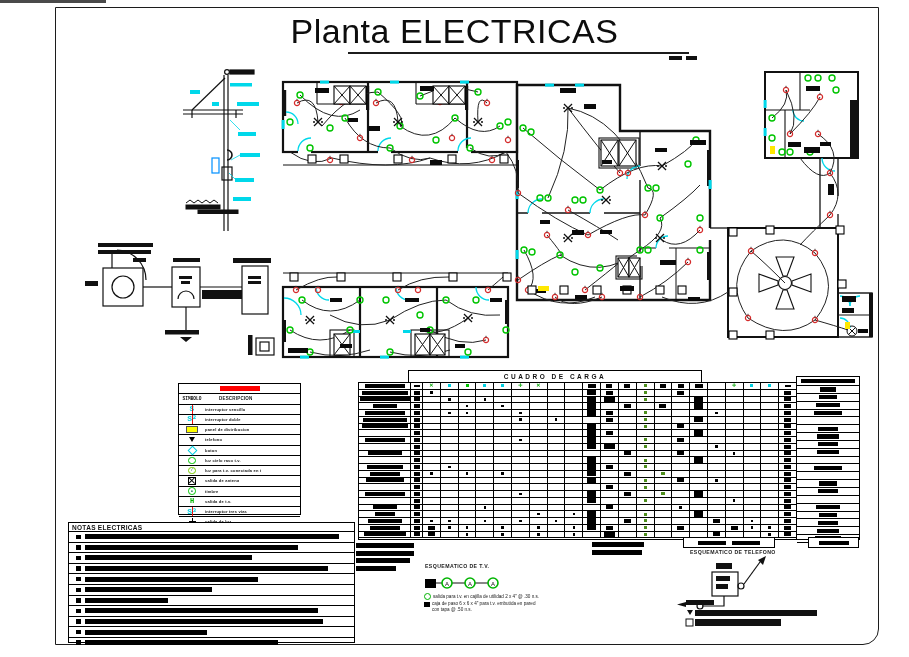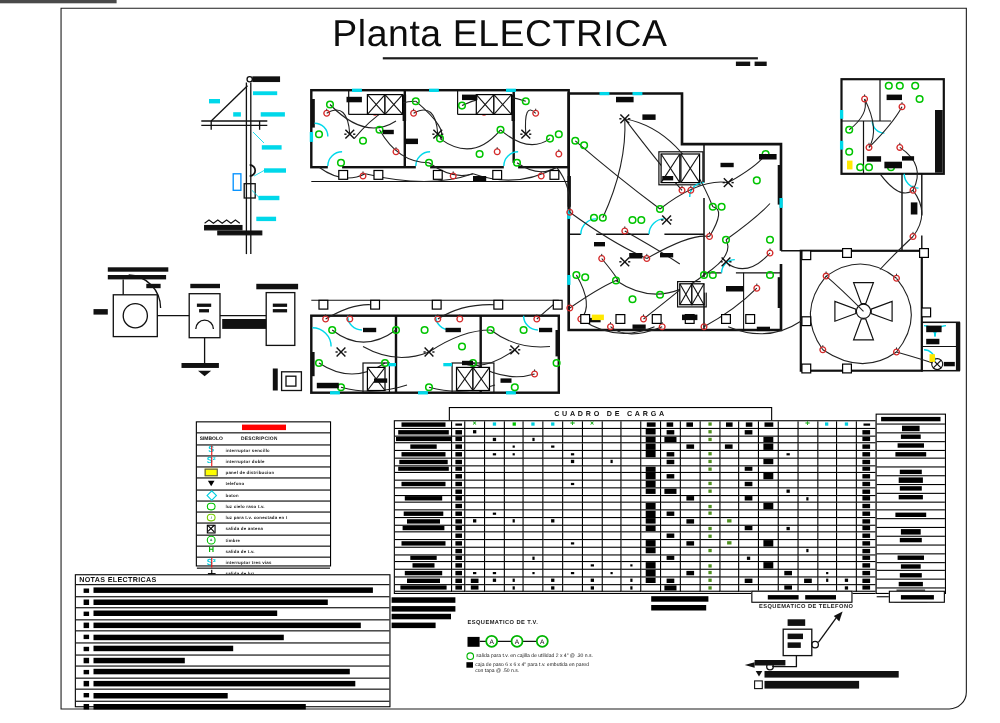--- a/index.html
+++ b/index.html
@@ -11,21 +11,21 @@
          border-bottom-right-radius:16px;}
   #top-artifact{left:0;top:0;width:106px;height:3px;background:#4a4a4a;}
   
   #main-title{left:0;top:12px;width:909px;text-align:center;font-size:34px;letter-spacing:.5px;color:#0d0d0d;}
   #title-underline{left:348px;top:52px;width:341px;height:2px;background:#1c1c1c;}
   .esc-mark{top:56px;height:4px;background:#111;}
   
   #legend{left:178px;top:383px;width:121px;height:130px;border:1.6px solid #000;background:#fff;}
   .lrow{position:relative;height:9.25px;border-bottom:1px solid #000;display:flex;align-items:center;}
   .lrow:last-child{border-bottom:none;}
-  .lsym{width:26px;display:flex;justify-content:center;align-items:center;height:100%;position:relative;}
+  .lsym{width:26px;display:flex;justify-content:center;align-items:center;height:100%;position:relative;font-family:Liberation Mono, monospace;}
   .llab{font-size:4px;color:#151515;letter-spacing:.2px;white-space:nowrap;overflow:hidden;font-weight:bold;}
   #legend-redbar{position:absolute;left:41px;top:2px;width:40px;height:4.5px;background:#f00;}
   .lhead{font-size:4.5px;font-weight:bold;}
   .cyS{color:#00cfe0;font-size:8px;font-weight:bold;line-height:4px;}
   .rv{position:absolute;left:50%;top:0;width:1.4px;height:100%;background:#e11;}
   .ylw{width:10px;height:5px;background:#ff0;border:.6px solid #555;}
   .triB{width:0;height:0;border-left:3.5px solid transparent;border-right:3.5px solid transparent;border-top:5px solid #000;}
   .diaC{width:5px;height:5px;border:1.2px solid #00cfe0;transform:rotate(45deg);}
   .gcirc{width:5.5px;height:5.5px;border:1.5px solid #00c400;border-radius:50%;display:flex;
          align-items:center;justify-content:center;font-size:3px;font-weight:bold;color:#063;}
@@ -80,21 +80,21 @@
   text{font-family:"Liberation Sans",sans-serif;}
 </style>
 </head>
 <body>
 
 <div id="stage">
 
   <div class="abs" id="top-artifact"></div>
   <div class="abs" id="frame"></div>
 
-  <div class="abs" id="main-title">Planta ELECTRICA</div>
+  <div class="abs" id="main-title">Planta ELECTRICAS</div>
   <div class="abs" id="title-underline"></div>
   <div class="abs esc-mark" style="left:669px;width:13px;"></div>
   <div class="abs esc-mark" style="left:686px;width:11px;"></div>
 
   <svg width="909" height="657" viewBox="0 0 909 657">
     <defs>
       <g id="g-light">
           <circle r="3" fill="none" stroke="#00c400" stroke-width="1.4"></circle>
         </g>
       <g id="r-out">

